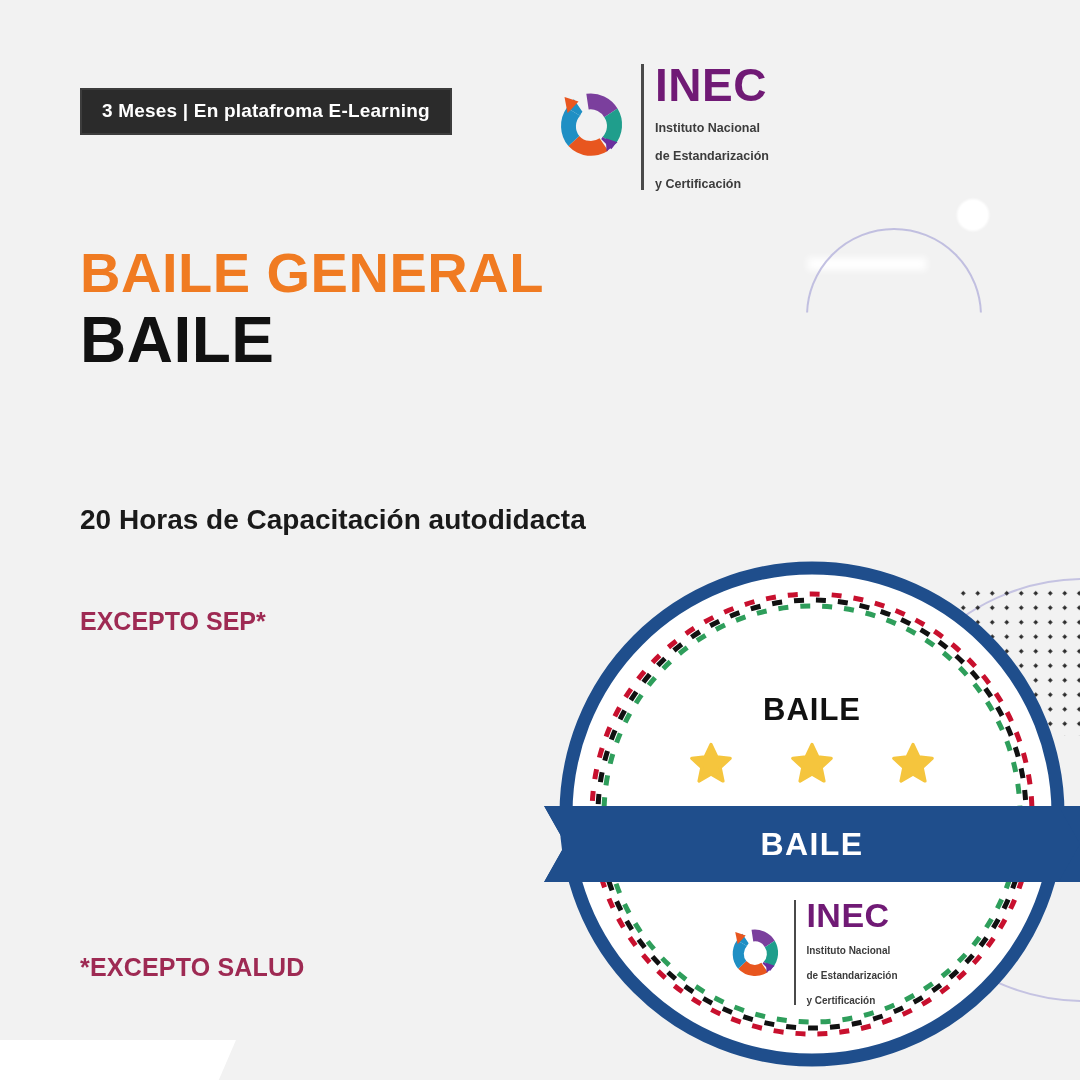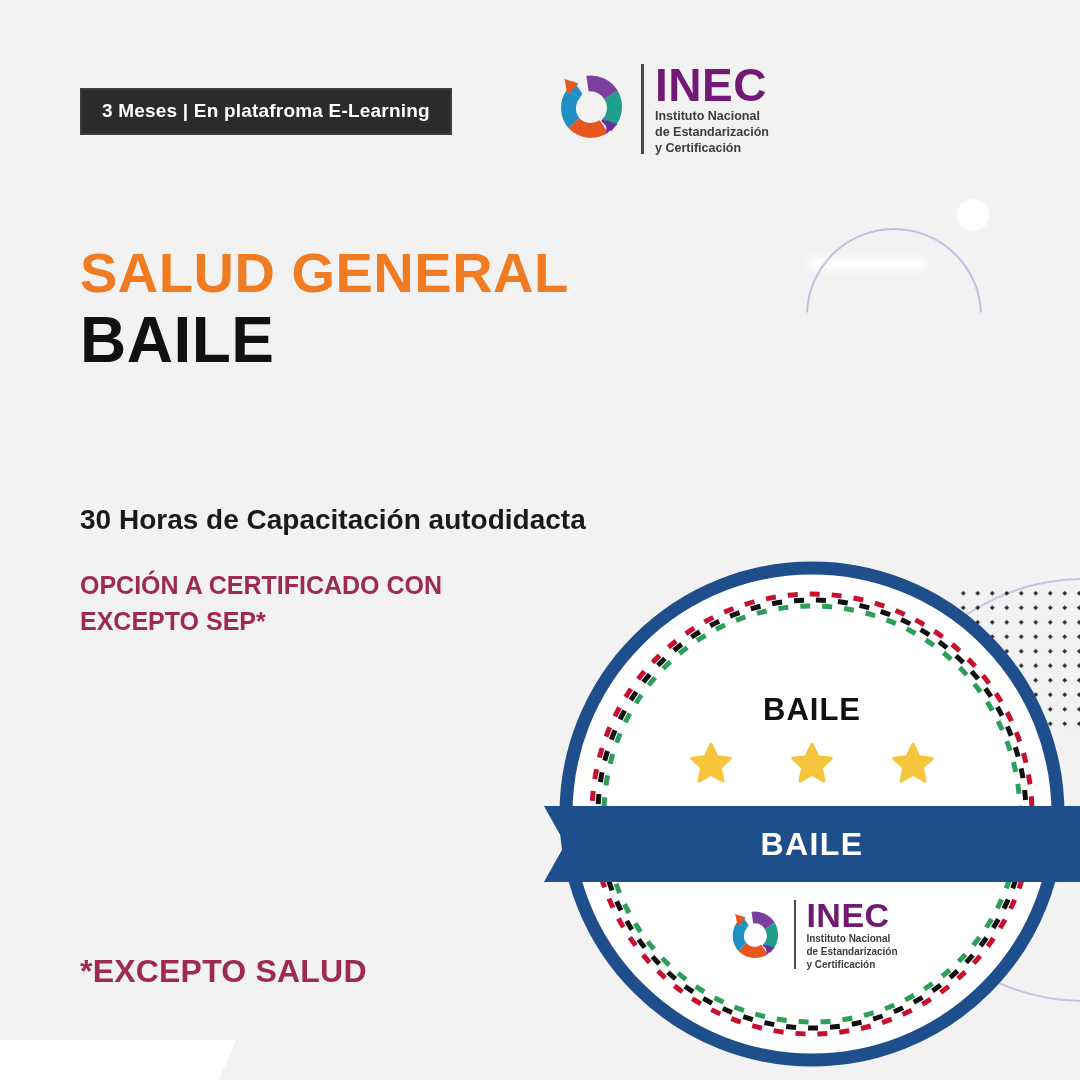--- a/index.html
+++ b/index.html
@@ -122,21 +122,21 @@
     color: #701a75;
     letter-spacing: .5px;
     display: block;
   }
   .logo-sub {
     font-size: 12.5px;
     font-weight: bold;
     color: #3c3c3c;
     display: block;
     line-height: 1.28;
-    margin-top: 0;
+    margin-top: 12px;
   }
 
   
   .kicker {
     position: absolute;
     left: 80px;
     top: 245px;
     font-size: 56px;
     font-weight: bold;
     color: #f07b22;
@@ -172,21 +172,21 @@
     font-size: 25px;
     font-weight: bold;
     color: #9e2a53;
     line-height: 1.42;
     max-width: 430px;
   }
   .footnote {
     position: absolute;
     left: 80px;
     top: 953px;
-    font-size: 32px;
+    font-size: 25px;
     font-weight: bold;
     color: #9e2a53;
     letter-spacing: .2px;
   }
 
   
   .seal {
     position: absolute;
     left: 556px;
     top: 558px;
@@ -287,26 +287,26 @@
     </span>
     <span class="logo-divider"></span>
     <span class="logo-text">
       <span class="logo-acronym">INEC</span>
       <span class="logo-sub">Instituto Nacional</span>
       <span class="logo-sub">de Estandarización</span>
       <span class="logo-sub">y Certificación</span>
     </span>
   </div>
 
-  <div class="kicker">SALUD GENERAL</div>
+  <div class="kicker">BAILE GENERAL</div>
   <div class="title">BAILE</div>
 
-  <div class="hours">30 Horas de Capacitación autodidacta</div>
+  <div class="hours">20 Horas de Capacitación autodidacta</div>
   <div class="cert-note">
-    <span>OPCIÓN A CERTIFICADO CON</span><br>
+    <br>
     <span>EXCEPTO SEP*</span>
   </div>
   <div class="footnote">*EXCEPTO SALUD</div>
 
   <div class="seal">
     <svg width="536" height="536" viewBox="0 0 536 536" aria-hidden="true">
       <circle cx="256" cy="256" r="246" fill="#ffffff"></circle>
       <circle cx="256" cy="256" r="246" fill="none" stroke="#1f4e8c" stroke-width="13"></circle>
       <circle cx="256" cy="256" r="228" fill="none" stroke="#ffffff" stroke-width="10"></circle>
       <g>

